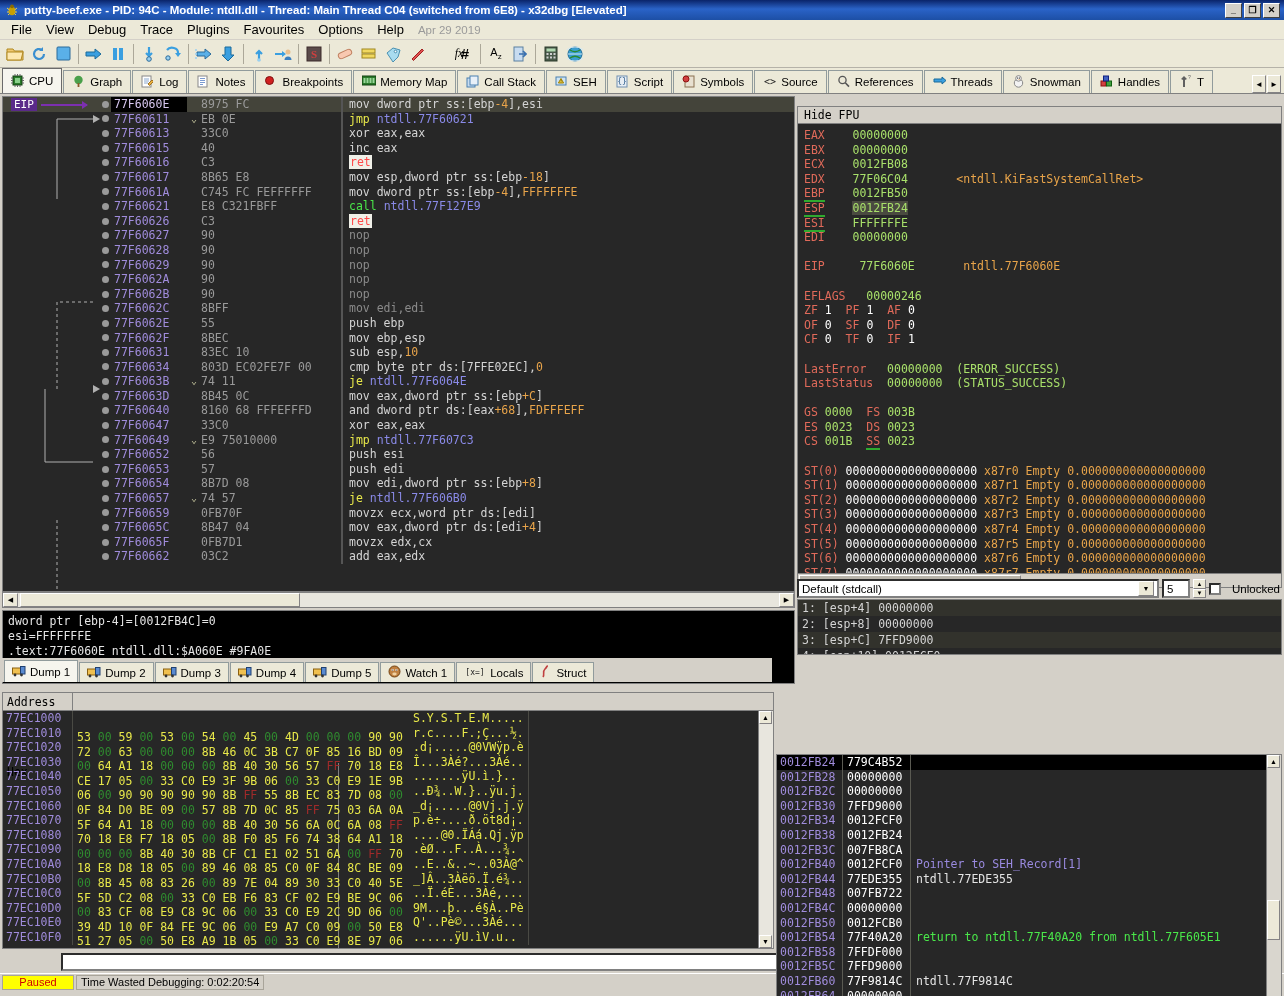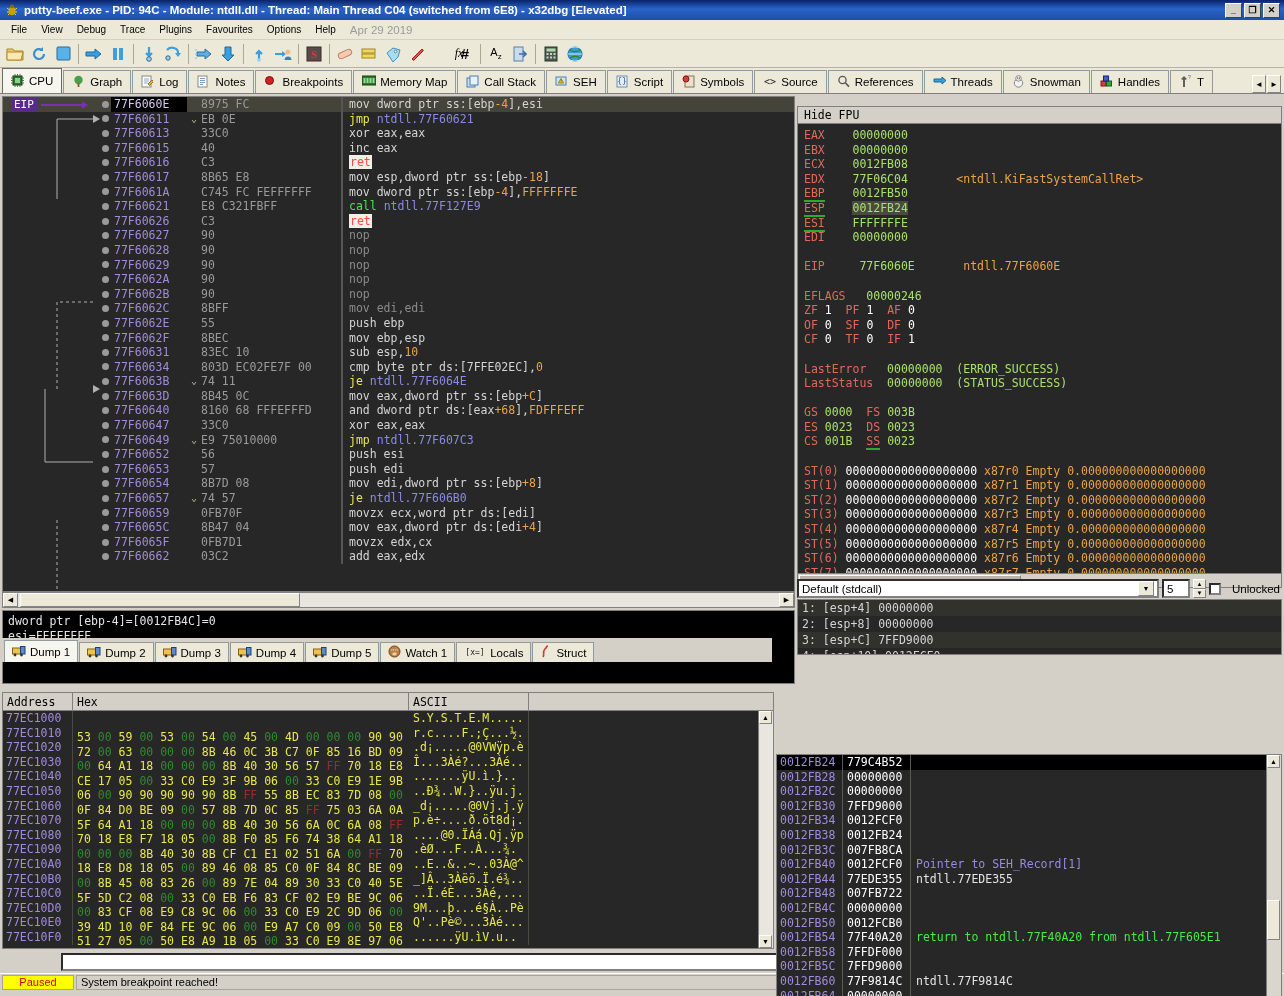--- a/index.html
+++ b/index.html
@@ -10,21 +10,21 @@
   .titlebar{height:20px;background:linear-gradient(to bottom,#0a246a,#2a63c8 45%,#1d4fa5);
     display:flex;align-items:center;color:#fff;font-weight:bold;font-size:11.5px;padding:0 2px;}
   .titlebar .tb-icon{width:16px;height:16px;margin:0 4px 0 2px;display:flex;align-items:center;justify-content:center;font-size:11px;}
   .titlebar .tb-text{flex:1;white-space:nowrap;overflow:hidden;}
   .winbtns{display:flex;gap:2px;margin-right:2px;}
   .wbtn{width:17px;height:15px;background:#d4d0c8;border:1px solid #fff;border-right-color:#404040;border-bottom-color:#404040;
     display:flex;align-items:center;justify-content:center;color:#000;font-size:9px;font-family:"Liberation Sans",sans-serif;}
 
   
   .menubar{height:20px;background:#ece9d8;display:flex;align-items:center;padding:0 4px;border-bottom:1px solid #d4d0c8;}
-  .menubar .mi{padding:2px 7px;font-size:10px;color:#000;}
+  .menubar .mi{padding:2px 7px;font-size:13px;color:#000;}
   .menubar .mdate{padding:2px 7px;font-size:11.5px;color:#9a9a9a;}
 
   
   .toolbar{height:28px;background:#ece9d8;display:flex;align-items:center;padding:0 3px;border-bottom:1px solid #b5b2a8;}
   .tbtn{width:24px;height:24px;display:flex;align-items:center;justify-content:center;}
   .tbsep{width:1px;height:20px;background:#aca899;margin:0 3px;}
 
   
   .tabstrip{height:26px;background:#ece9d8;display:flex;align-items:flex-end;padding-left:2px;border-bottom:1px solid #808080;position:relative;}
   .tab{height:23px;display:flex;align-items:center;gap:4px;padding:0 8px;background:#ece9d8;
@@ -94,28 +94,28 @@
   .cclock{display:flex;align-items:center;gap:11px;font-size:11.5px;padding-right:2px;}
   .cbx{width:12px;height:12px;background:#fff;border:2px inset #808080;}
 
   
   .argspane{position:absolute;left:797px;top:505px;width:485px;height:56px;background:#272727;border:1px solid #808080;overflow:hidden;
     font-family:"DejaVu Sans Mono",monospace;font-size:11.5px;}
   .argrow{height:16px;line-height:16px;color:#d4d4d4;padding-left:4px;white-space:pre;}
   .argrow:nth-child(odd){background:#32322c;}
 
   
-  .dumptabs{position:absolute;left:0;top:544px;width:772px;height:24px;background:#d4d0c8;display:flex;align-items:flex-end;padding-left:4px;}
+  .dumptabs{position:absolute;left:0;top:564px;width:772px;height:24px;background:#d4d0c8;display:flex;align-items:flex-end;padding-left:4px;}
   .dtab{height:20px;display:flex;align-items:center;gap:4px;padding:0 7px;background:#ece9d8;border:1px solid #919b9c;border-bottom:none;
     margin-right:1px;font-size:11.5px;white-space:nowrap;}
   .dtab.active{background:#f6f5ee;height:22px;}
 
   
   .dumppane{position:absolute;left:2px;top:598px;width:772px;height:257px;background:#272727;border:1px solid #808080;overflow:hidden;}
-  .dumphdr{height:18px;background:#d4d0c8;display:flex;font-family:"DejaVu Sans Mono",monospace;font-size:11.5px;color:#000;border-bottom:1px solid #808080;}
+  .dumphdr{height:18px;background:#d4d0c8;display:flex;font-family:"DejaVu Sans Mono",monospace;font-size:11.5px;color:#000;border-bottom:1px solid #808080;flex-direction:column;}
   .dumphdr div{border-right:1px solid #808080;padding:1px 4px;line-height:16px;}
   .hcol-addr{width:70px;flex:0 0 70px;}
   .hcol-hex{width:336px;flex:0 0 336px;}
   .hcol-asc{width:120px;flex:0 0 120px;}
   .hcol-pad{flex:1;border-right:none !important;}
   .dumprow{height:14.6px;line-height:14.6px;display:flex;font-family:"DejaVu Sans Mono",monospace;font-size:11.5px;white-space:pre;}
   .dumprow .d-addr{width:70px;flex:0 0 70px;color:#a08cdc;padding-left:3px;border-right:1px solid #4a4a44;}
   .dumprow .d-hex{width:336px;flex:0 0 336px;padding-left:4px;border-right:1px solid #4a4a44;margin-top:19px;}
   .dumprow .d-asc{width:120px;flex:0 0 120px;padding-left:4px;border-right:1px solid #4a4a44;}
   .b-y{color:#e8e84a;} .b-g{color:#2f8a2f;} .b-r{color:#a02a2a;}
@@ -676,15 +676,14 @@
   <span class="lbl">Command:</span>
   <span class="cmdinput" placeholder=""></span>
   <span class="cmdsel">
     <span>Default</span>
     <span class="arrowbox">▼</span>
   </span>
 </div>
 
 <div class="statusbar">
   <span class="st-paused">Paused</span>
-  <span class="st-msg">System breakpoint reached!</span>
   <span class="st-time">Time Wasted Debugging: 0:02:20:54</span>
 </div>
 
 </body></html>

